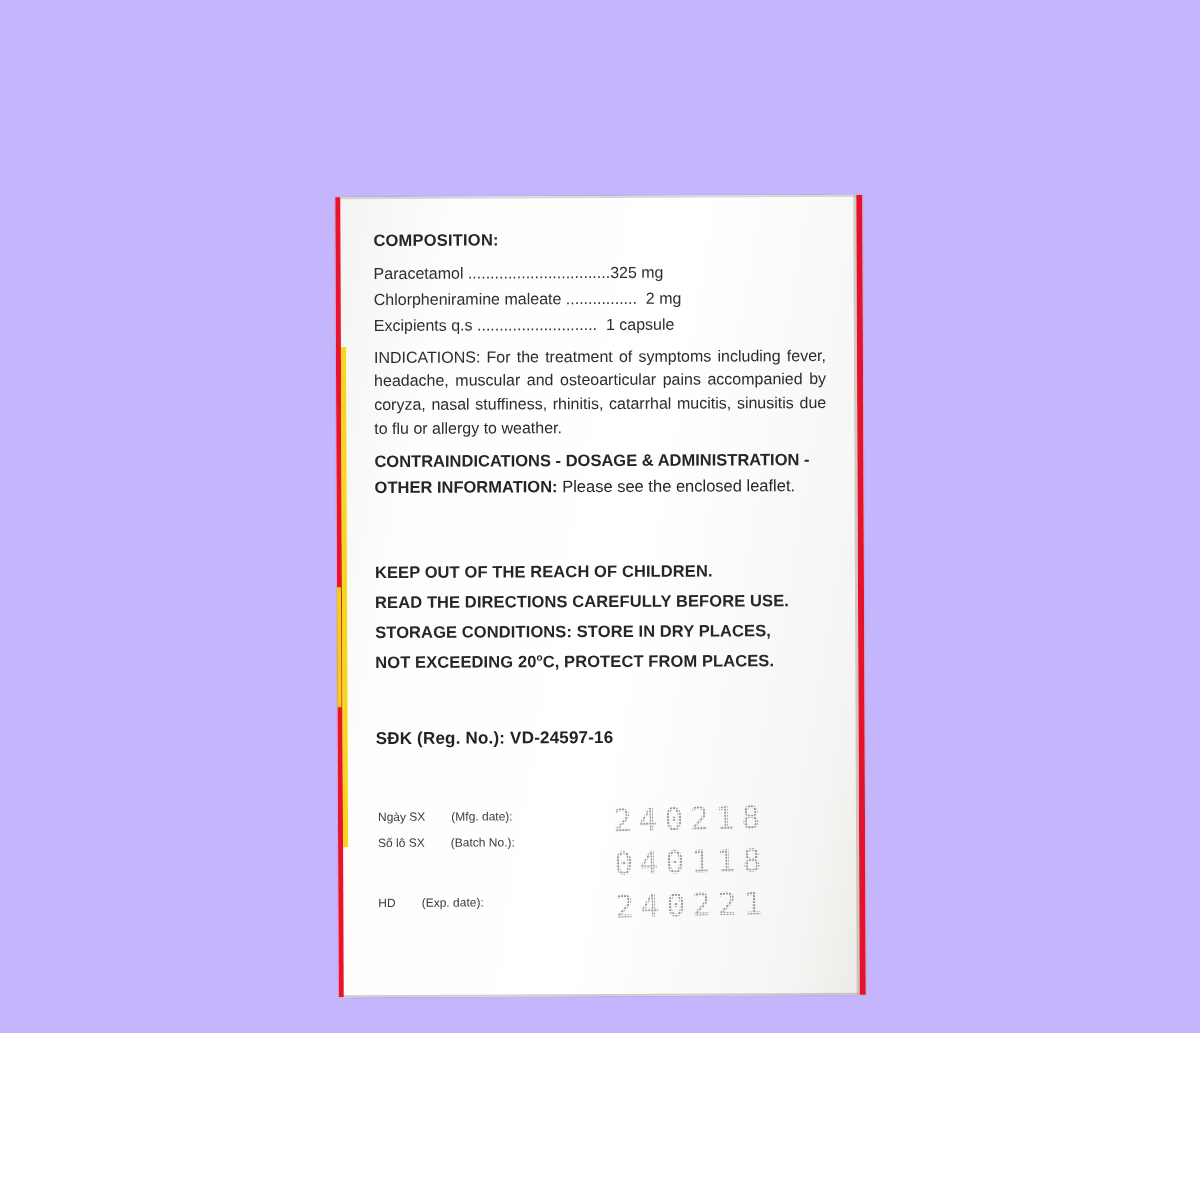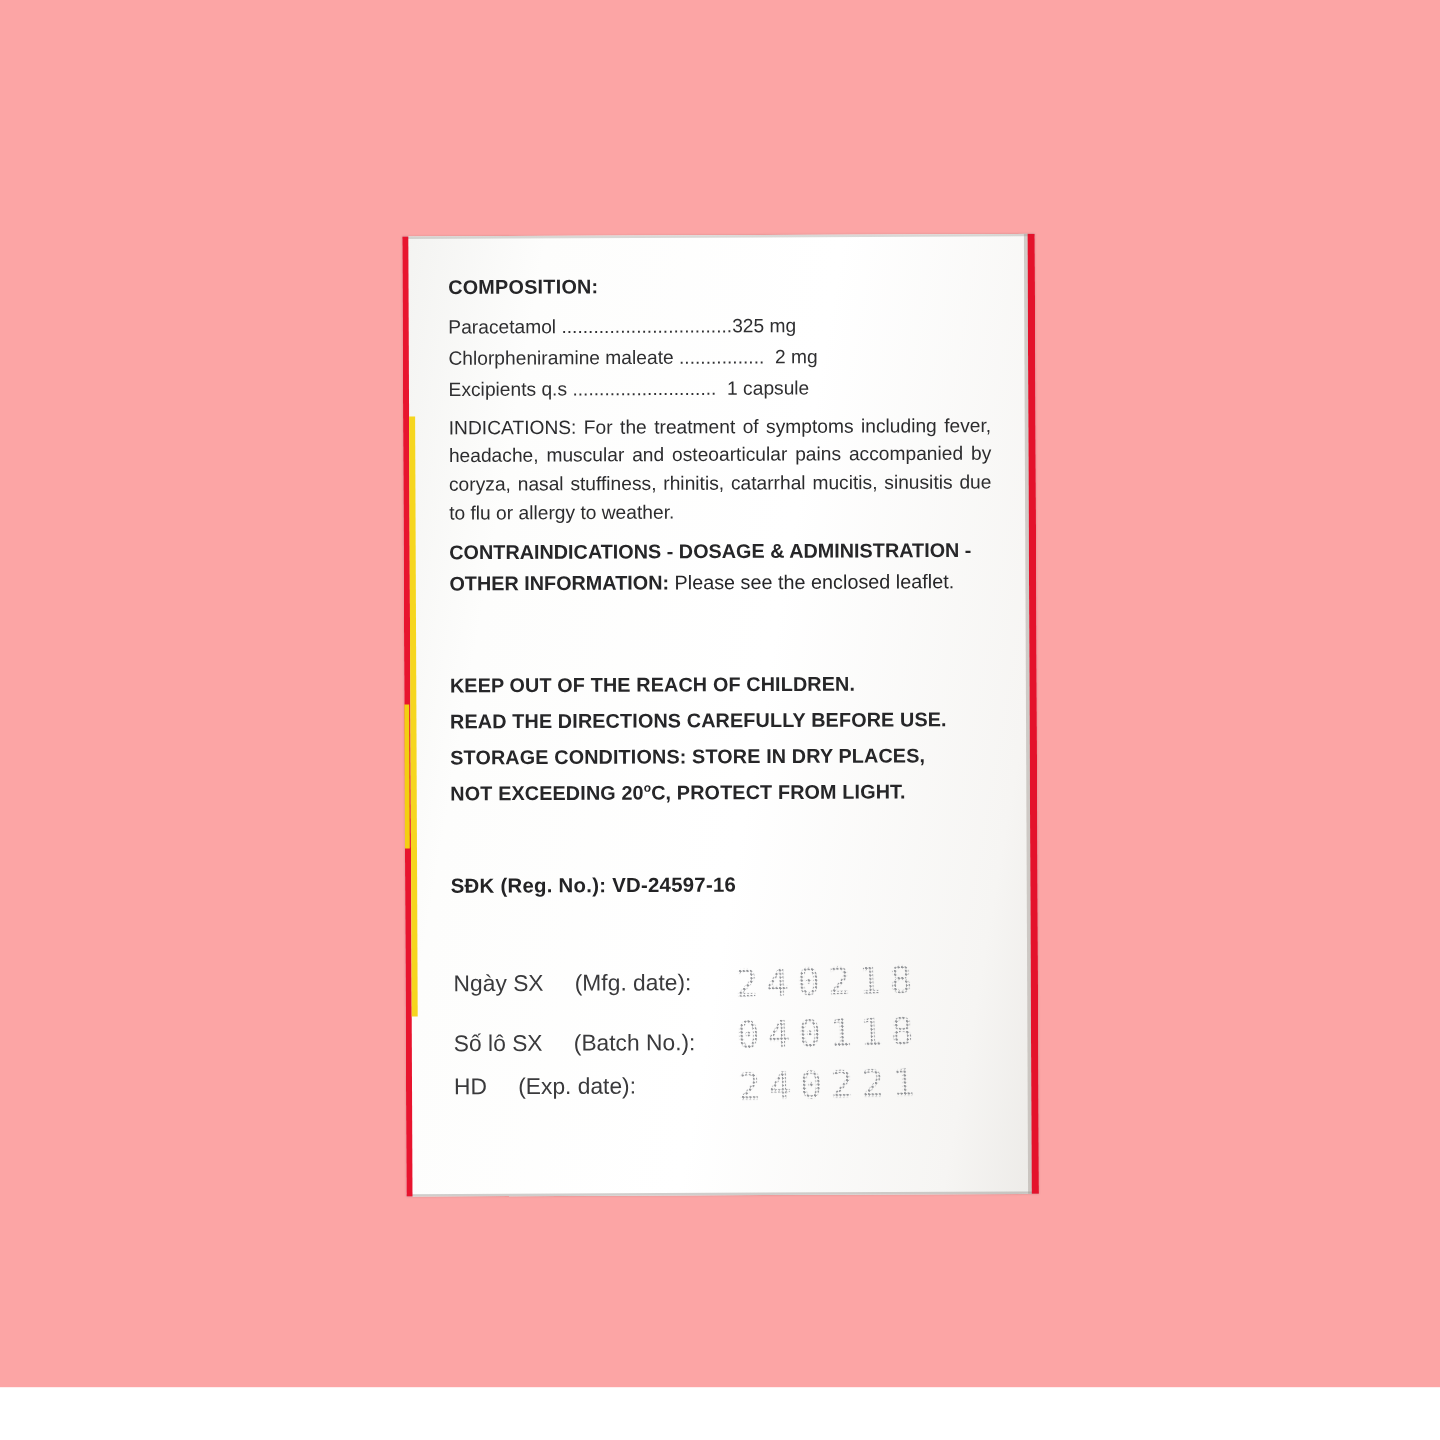--- a/index.html
+++ b/index.html
@@ -7,22 +7,22 @@
     padding: 0;
     width: 1200px;
     height: 1200px;
     background: #ffffff;
     font-family: "Liberation Sans", sans-serif;
   }
 
   #scene {
     position: relative;
     width: 1200px;
-    height: 1156px;
-    background: #fca5a5;
+    height: 1033px;
+    background: #c4b5fd;
     overflow: hidden;
   }
 
   
   .box {
     position: absolute;
     left: 337px;
     top: 196px;
     width: 527px;
     height: 800px;
@@ -162,32 +162,32 @@
     color: #232325;
     letter-spacing: 0.2px;
   }
 
   .codes {
     margin-top: 56px;
     position: relative;
     height: 130px;
   }
   .code-row {
-    font-size: 19px;
+    font-size: 12px;
     color: #3a3a3c;
     line-height: 1;
     position: absolute;
     left: 2px;
   }
   .code-row .lbl2 {
     display: inline-block;
     margin-left: 26px;
   }
   .r1 { top: 6px; }
-  .r2 { top: 56px; }
+  .r2 { top: 32px; }
   .r3 { top: 92px; text-align: right; }
 
   
   .stamp {
     position: absolute;
     left: 238px;
     top: -6px;
     font-family: "DejaVu Sans Mono", monospace;
     font-size: 31px;
     letter-spacing: 7px;
@@ -236,21 +236,21 @@
       </div>
 
       <div class="contra">
         <span>CONTRAINDICATIONS - DOSAGE &amp; ADMINISTRATION - OTHER INFORMATION:</span><span class="normal"> Please see the enclosed leaflet.</span>
       </div>
 
       <div class="warnings">
         <div class="warn-line">KEEP OUT OF THE REACH OF CHILDREN.</div>
         <div class="warn-line">READ THE DIRECTIONS CAREFULLY BEFORE USE.</div>
         <div class="warn-line">STORAGE CONDITIONS: STORE IN DRY PLACES,</div>
-        <div class="warn-line"><span>NOT EXCEEDING 20</span><sup>o</sup><span>C, PROTECT FROM LIGHT.</span></div>
+        <div class="warn-line"><span>NOT EXCEEDING 20</span><sup>o</sup><span>C, PROTECT FROM PLACES.</span></div>
       </div>
 
       <div class="reg">SĐK (Reg. No.): VD-24597-16</div>
 
       <div class="codes">
         <div class="code-row r1">
           <span>Ngày SX</span><span class="lbl2">(Mfg. date):</span>
         </div>
         <div class="code-row r2">
           <span>Số lô SX</span><span class="lbl2">(Batch No.):</span>

